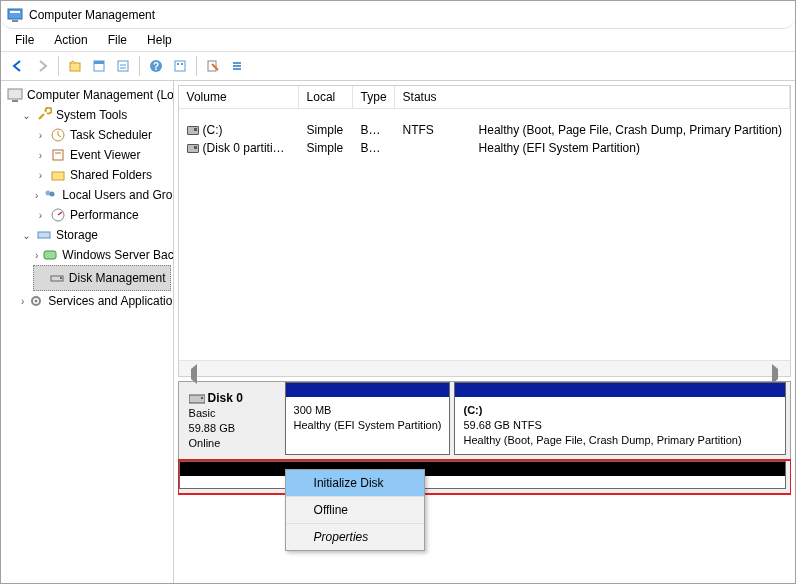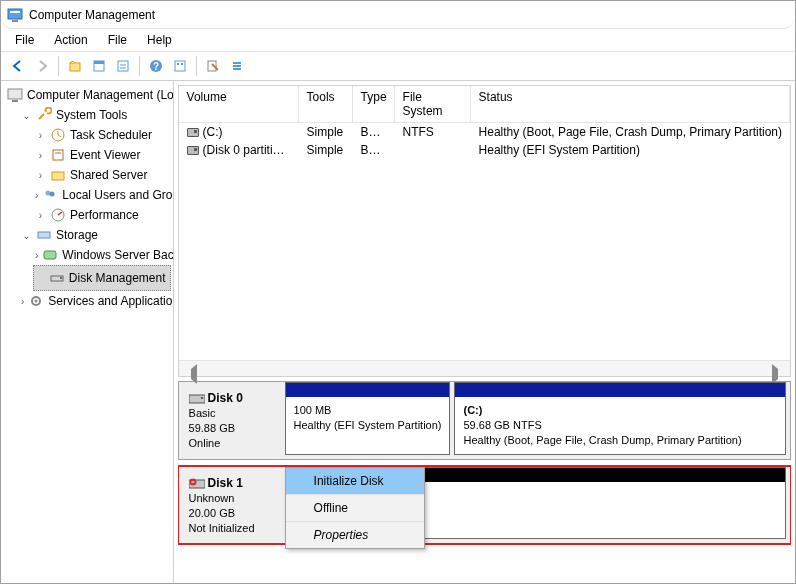--- a/index.html
+++ b/index.html
@@ -15,36 +15,36 @@
 .main { display: flex; height: 504px; }
 .tree-pane { width: 215px; border-right: 1px solid #d0d0d0; padding: 4px 2px; overflow: hidden; }
 .tree ul { list-style: none; padding-left: 14px; }
 .tree > ul { padding-left: 2px; }
 .tree li { white-space: nowrap; }
 .tree .node { display: flex; align-items: center; padding: 2px 2px; gap: 4px; cursor: default; }
 .tree .node .twisty { width: 11px; height: 11px; display: inline-flex; align-items: center; justify-content: center; color: #5a5a5a; font-size: 10px; }
 .tree .node .ticon { width: 16px; height: 16px; display:inline-flex; align-items:center; justify-content:center; }
 .tree .node.selected { background: #d9d9d9; border: 1px dotted #808080; padding: 4px; }
 .right-pane { flex: 1; display: flex; flex-direction: column; }
-.vol-list { border: 1px solid #d0d0d0; margin: 4px; height: 292px; display:flex; flex-direction:column;}
+.vol-list { border: 1px solid #d0d0d0; margin: 4px; height: 292px; display:flex; flex-direction:column;gap:12px;}
 .vol-header { display: flex; background: #fff; border-bottom: 1px solid #e4e4e4; }
 .vol-header .col { padding: 4px 8px; border-right: 1px solid #e4e4e4; font-weight: normal; }
 .vol-rows { flex:1; overflow:auto; }
 .vol-row { display: flex; }
 .vol-row .col { padding: 2px 8px; overflow:hidden; text-overflow:ellipsis; white-space:nowrap; }
 .col-volume { width: 120px; }
 .col-layout { width: 54px; }
 .col-type  { width: 42px; }
 .col-fs    { width: 76px; }
 .col-status{ flex: 1; }
 .hscroll { height: 16px; border-top: 1px solid #e4e4e4; background: #f5f5f5; position:relative; }
 .hscroll::before, .hscroll::after { content:""; position:absolute; top:3px; width:10px; height:10px; }
 .hscroll::before { left:2px; border-right:6px solid #8a8a8a; border-top:5px solid transparent; border-bottom:5px solid transparent;}
 .hscroll::after { right:2px; border-left:6px solid #8a8a8a; border-top:5px solid transparent; border-bottom:5px solid transparent;}
-.disk-pane { flex: 1; overflow: hidden; margin: 0 4px 4px 4px; display:flex; flex-direction:column; gap:6px;}
+.disk-pane { flex: 1; overflow: hidden; margin: 0 4px 4px 4px; display:flex; flex-direction:column; }
 .disk-row { display: flex; border: 1px solid #a0a0a0; background: #efefef; }
 .disk-row.highlight { outline: 2px solid #e02020; outline-offset: -1px; }
 .disk-label { width: 106px; padding: 8px 10px; font-size: 11px; line-height: 1.35; }
 .disk-label b { font-size: 12px; }
 .disk-parts { flex: 1; display: flex; gap: 4px; padding: 0 4px 4px 0; }
 .part { flex-basis: 0; background: #fff; border: 1px solid #6a6a6a; position: relative; font-size: 11px; line-height:1.35; }
 .part-header { height: 14px; background: #0a1f9e; }
 .part-header.black { background: #000; }
 .part-body { padding: 6px 8px; }
 .context-menu { position: absolute; background: #f2f2f2; border: 1px solid #a0a0a0; box-shadow: 2px 2px 4px rgba(0,0,0,0.25); font-size: 12px; min-width: 140px; z-index: 10;}
@@ -188,21 +188,21 @@
                     </div>
                   </li>
                 <li>
                     <div class="node">
                       <span class="twisty">›</span>
                       <span class="ticon">
                         <svg width="16" height="16">
                           <rect x="2" y="5" width="12" height="8" fill="#ffe28a" stroke="#d0a020"></rect>
                         </svg>
                       </span>
-                      <span>Shared Server</span>
+                      <span>Shared Folders</span>
                     </div>
                   </li>
                 <li>
                     <div class="node">
                       <span class="twisty">›</span>
                       <span class="ticon">
                         <svg width="16" height="16">
                           <circle cx="6" cy="6" r="2.5" fill="#8ab0d8"></circle>
                           <circle cx="10" cy="7" r="2.5" fill="#6090c0"></circle>
                         </svg>
@@ -275,23 +275,22 @@
           </ul>
         </li>
       </ul>
     </div>
   </div>
 
   <div class="right-pane">
     <div class="vol-list">
       <div class="vol-header">
         <div class="col col-volume">Volume</div>
-        <div class="col col-layout">Tools</div>
+        <div class="col col-layout">Local</div>
         <div class="col col-type">Type</div>
-        <div class="col col-fs">File System</div>
         <div class="col col-status">Status</div>
       </div>
       <div class="vol-rows">
         <div class="vol-row">
           <div class="col col-volume"><span class="drive-glyph"></span><span>(C:)</span></div>
           <div class="col col-layout">Simple</div>
           <div class="col col-type">Basic</div>
           <div class="col col-fs">NTFS</div>
           <div class="col col-status">Healthy (Boot, Page File, Crash Dump, Primary Partition)</div>
         </div>
@@ -315,54 +314,44 @@
                 <rect x="12" y="4" width="2" height="2" fill="#555"></rect>
               </svg></span><b>Disk 0</b><br>
           <span>Basic</span><br>
           <span>59.88 GB</span><br>
           <span>Online</span>
         </div>
         <div class="disk-parts">
           <div class="part" style="flex-grow:1">
             <div class="part-header"></div>
             <div class="part-body">
-              <div>100 MB</div>
+              <div>300 MB</div>
               <div style="overflow:hidden; text-overflow:ellipsis; white-space:nowrap;">Healthy (EFI System Partition)</div>
             </div>
           </div>
           <div class="part" style="flex-grow:2.2">
             <div class="part-header"></div>
             <div class="part-body">
               <b>(C:)</b><br>
               <span>59.68 GB NTFS</span><br>
               <span>Healthy (Boot, Page File, Crash Dump, Primary Partition)</span>
             </div>
           </div>
         </div>
       </div>
 
       <div class="disk-row highlight" style="position:relative">
-        <div class="disk-label">
-          <span class="disk-icon"><svg width="16" height="12">
-                <rect x="0" y="2" width="16" height="8" fill="#c8c8c8" stroke="#555"></rect>
-                <circle cx="4" cy="4" r="3.5" fill="#d03030"></circle>
-                <path d="M2.5 4 L5.5 4" stroke="#fff" stroke-width="1.2"></path>
-              </svg></span><b>Disk 1</b><br>
-          <span>Unknown</span><br>
-          <span>20.00 GB</span><br>
-          <span>Not Initialized</span>
-        </div>
         <div class="disk-parts">
           <div class="part" style="flex-grow:1">
             <div class="part-header black"></div>
             <div class="part-body"></div>
           </div>
         </div>
 
-        <div class="context-menu" style="left:106px; top:0;">
+        <div class="context-menu" style="left:106px; top:8px;">
           <div class="cm-item selected">Initialize Disk</div>
           <div class="cm-item">Offline</div>
           <div class="cm-item">Properties</div>
         </div>
       </div>
 
     </div>
   </div>
 </div>
 

